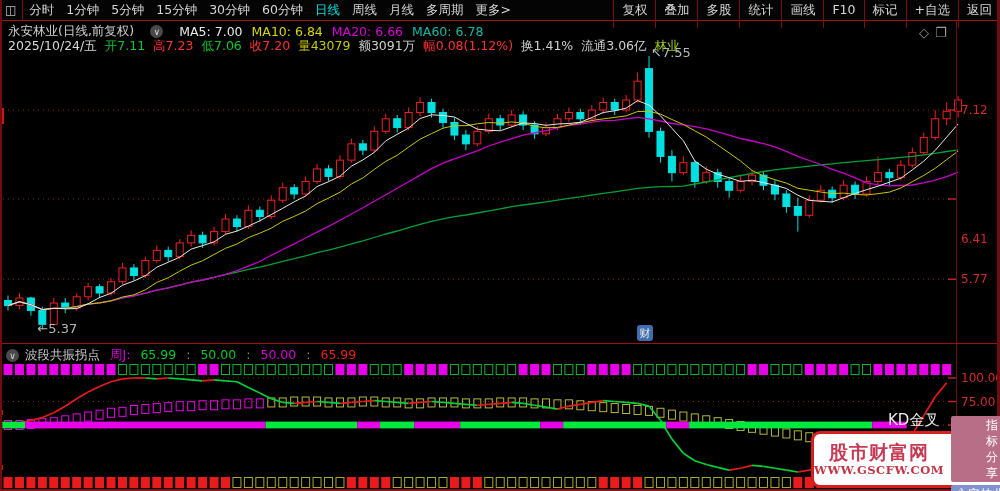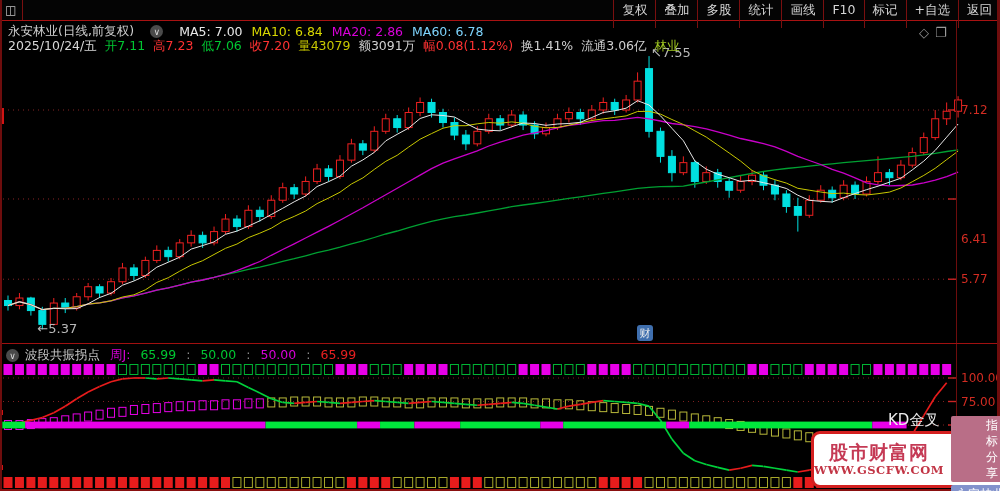--- a/index.html
+++ b/index.html
@@ -572,42 +572,55 @@
       <rect x="884.919" y="477" width="9" height="11" fill="#e81c1c"></rect>
       <rect x="896.366" y="477" width="9" height="11" fill="#e81c1c"></rect>
       <rect x="907.813" y="477" width="9" height="11" fill="#e81c1c"></rect>
       <rect x="919.26" y="477" width="9" height="11" fill="#e81c1c"></rect>
       <rect x="930.7069999999999" y="477" width="9" height="11" fill="#e81c1c"></rect>
       <rect x="942.1539999999999" y="477" width="9" height="11" fill="#e81c1c"></rect>
     </svg>
 
   <div class="toolbar">
     <span class="twin">◫</span>
+    <span id="toolbar-left" style="display:flex;">
+        <span class="titem">分时</span>
+        <span class="titem">1分钟</span>
+        <span class="titem">5分钟</span>
+        <span class="titem">15分钟</span>
+        <span class="titem">30分钟</span>
+        <span class="titem">60分钟</span>
+        <span class="titem active">日线</span>
+        <span class="titem">周线</span>
+        <span class="titem">月线</span>
+        <span class="titem">多周期</span>
+        <span class="titem">更多&gt;</span>
+      </span>
     <span class="tspacer"></span>
     <span id="toolbar-right" style="display:flex;">
         <span class="tbtn">复权</span>
         <span class="tbtn">叠加</span>
         <span class="tbtn">多股</span>
         <span class="tbtn">统计</span>
         <span class="tbtn">画线</span>
         <span class="tbtn">F10</span>
         <span class="tbtn">标记</span>
         <span class="tbtn">+自选</span>
         <span class="tbtn">返回</span>
       </span>
   </div>
 
   <div class="infoline" style="top:23px;">
     <span style="color:#d0d0d0;">永安林业(日线,前复权)</span>
     <span class="circle-icon">∨</span>
     <span id="ma-values" style="display:flex;gap:9px;">
         <span class="" style="color: rgb(232, 232, 232);">MA5: 7.00</span>
         <span class="" style="color: rgb(216, 216, 0);">MA10: 6.84</span>
-        <span class="" style="color: rgb(216, 0, 216);">MA20: 2.86</span>
-        <span class="" style="color: #7dd3fc;">MA60: 6.78</span>
+        <span class="" style="color: rgb(216, 0, 216);">MA20: 6.66</span>
+        <span class="" style="color: #14b8a6;">MA60: 6.78</span>
       </span>
   </div>
 
   <div class="infoline" style="top:38px;">
     <span id="day-line-segs" style="display:flex;gap:8px;">
         <span class="" style="color: rgb(216, 216, 216);">2025/10/24/五</span>
         <span class="" style="color: rgb(0, 200, 50);">开7.11</span>
         <span class="" style="color: rgb(255, 50, 50);">高7.23</span>
         <span class="" style="color: rgb(0, 200, 50);">低7.06</span>
         <span class="" style="color: rgb(255, 50, 50);">收7.20</span>

